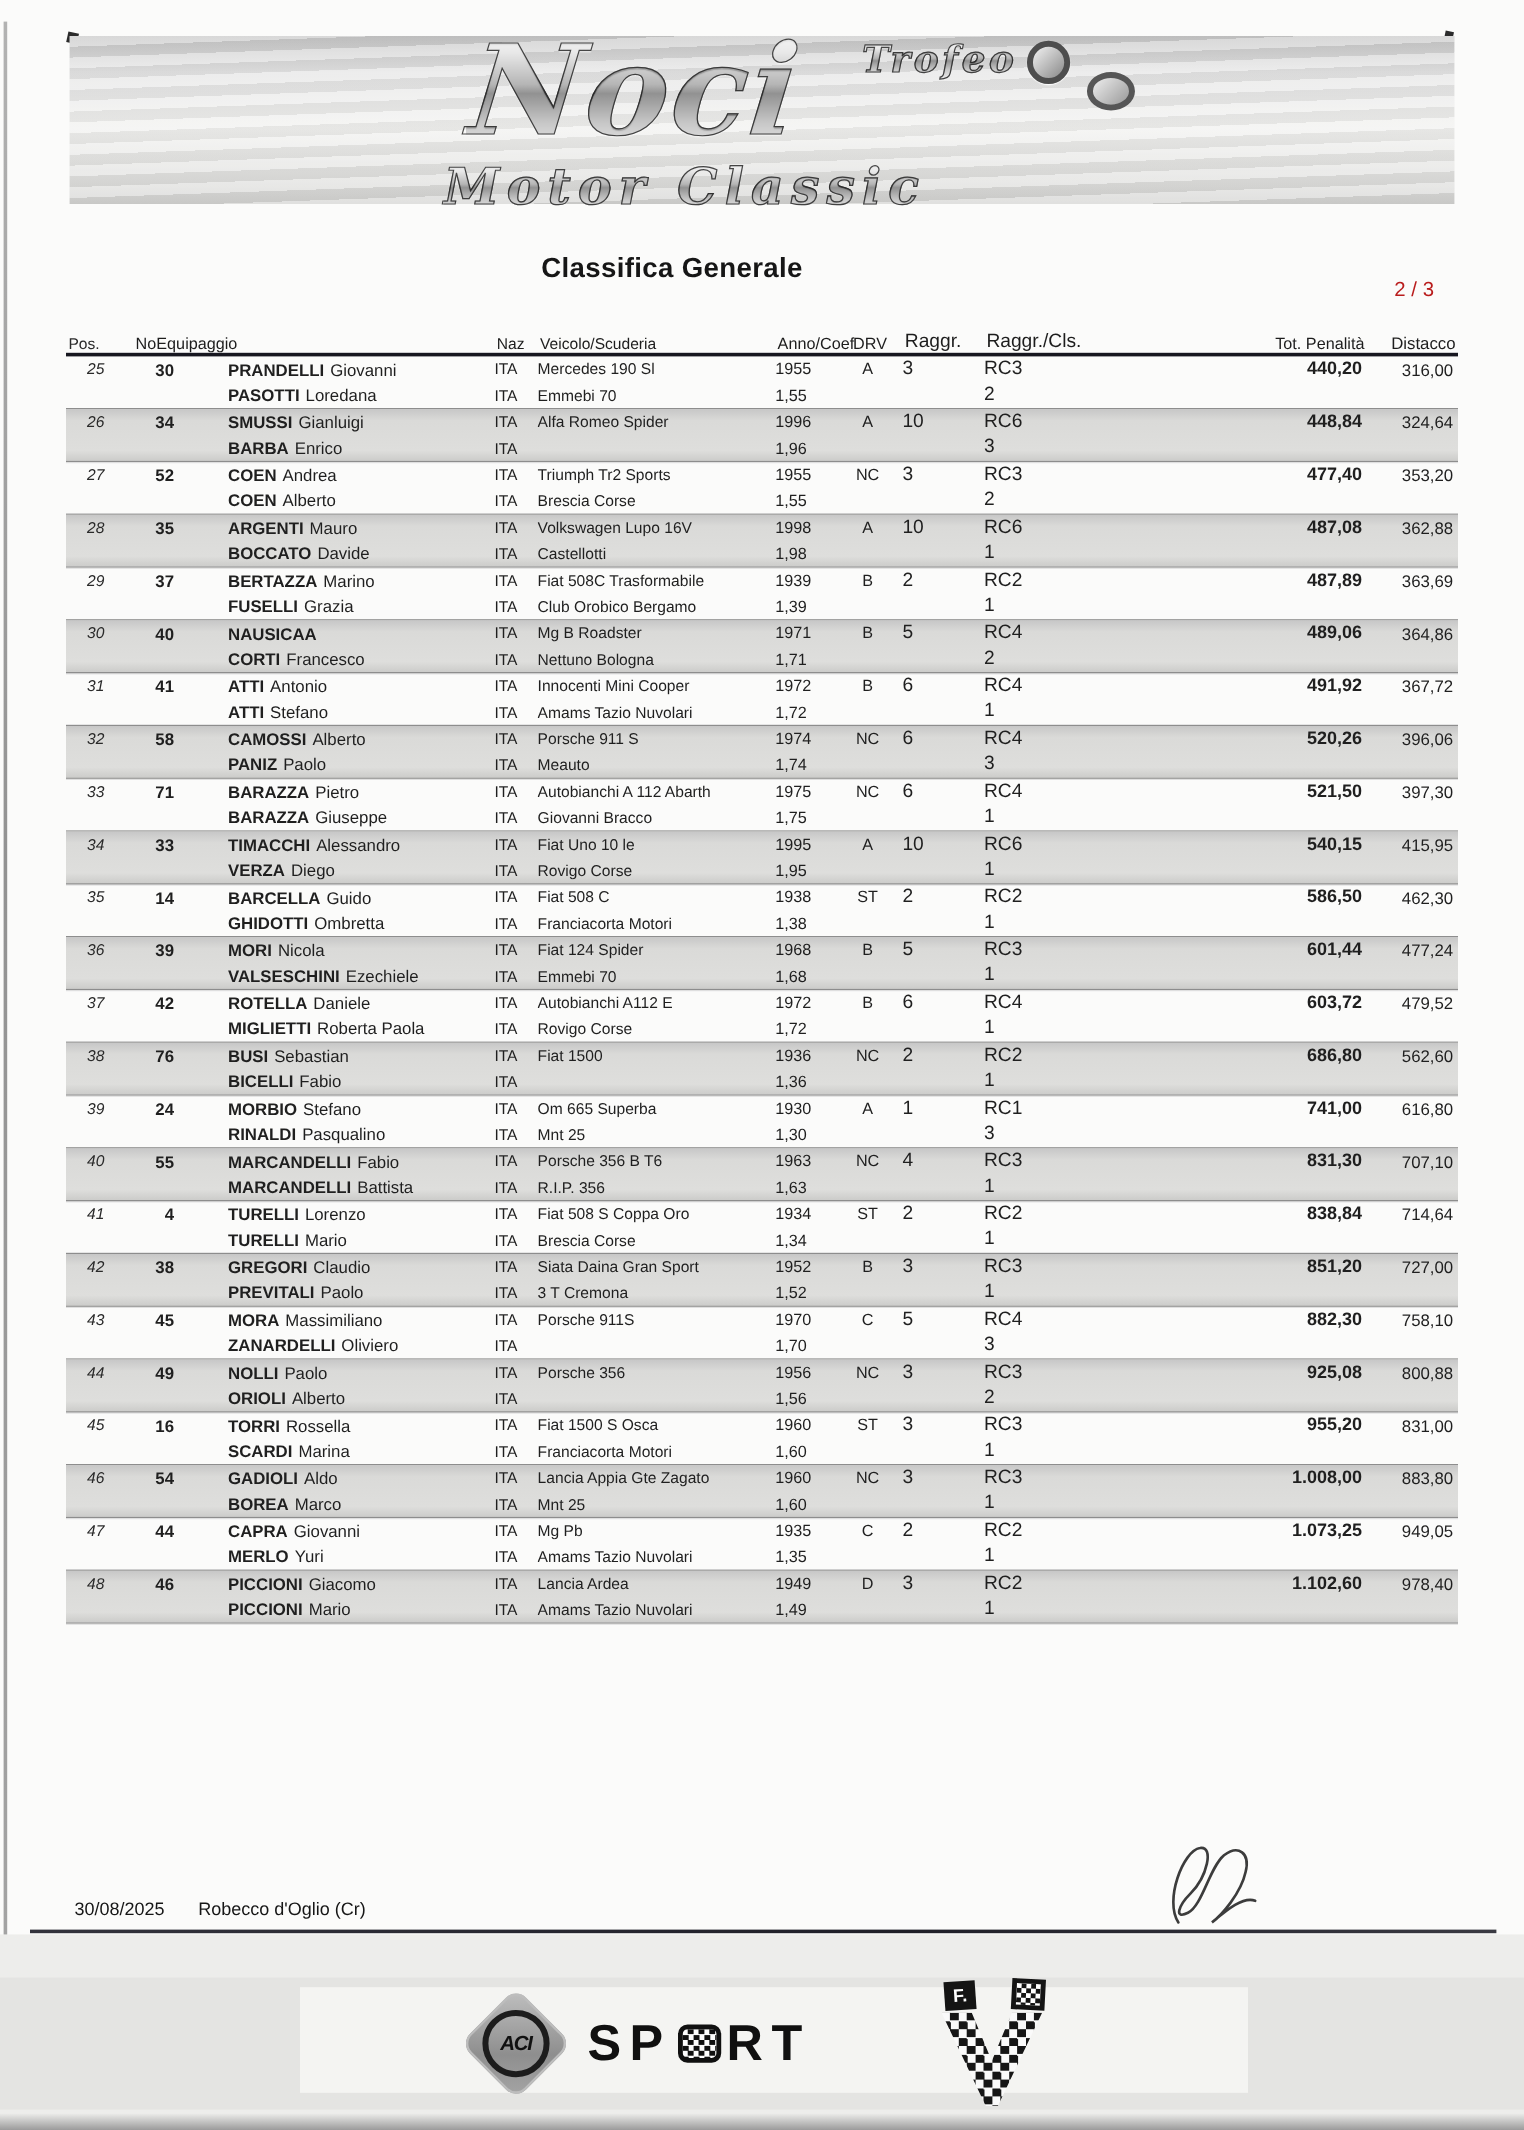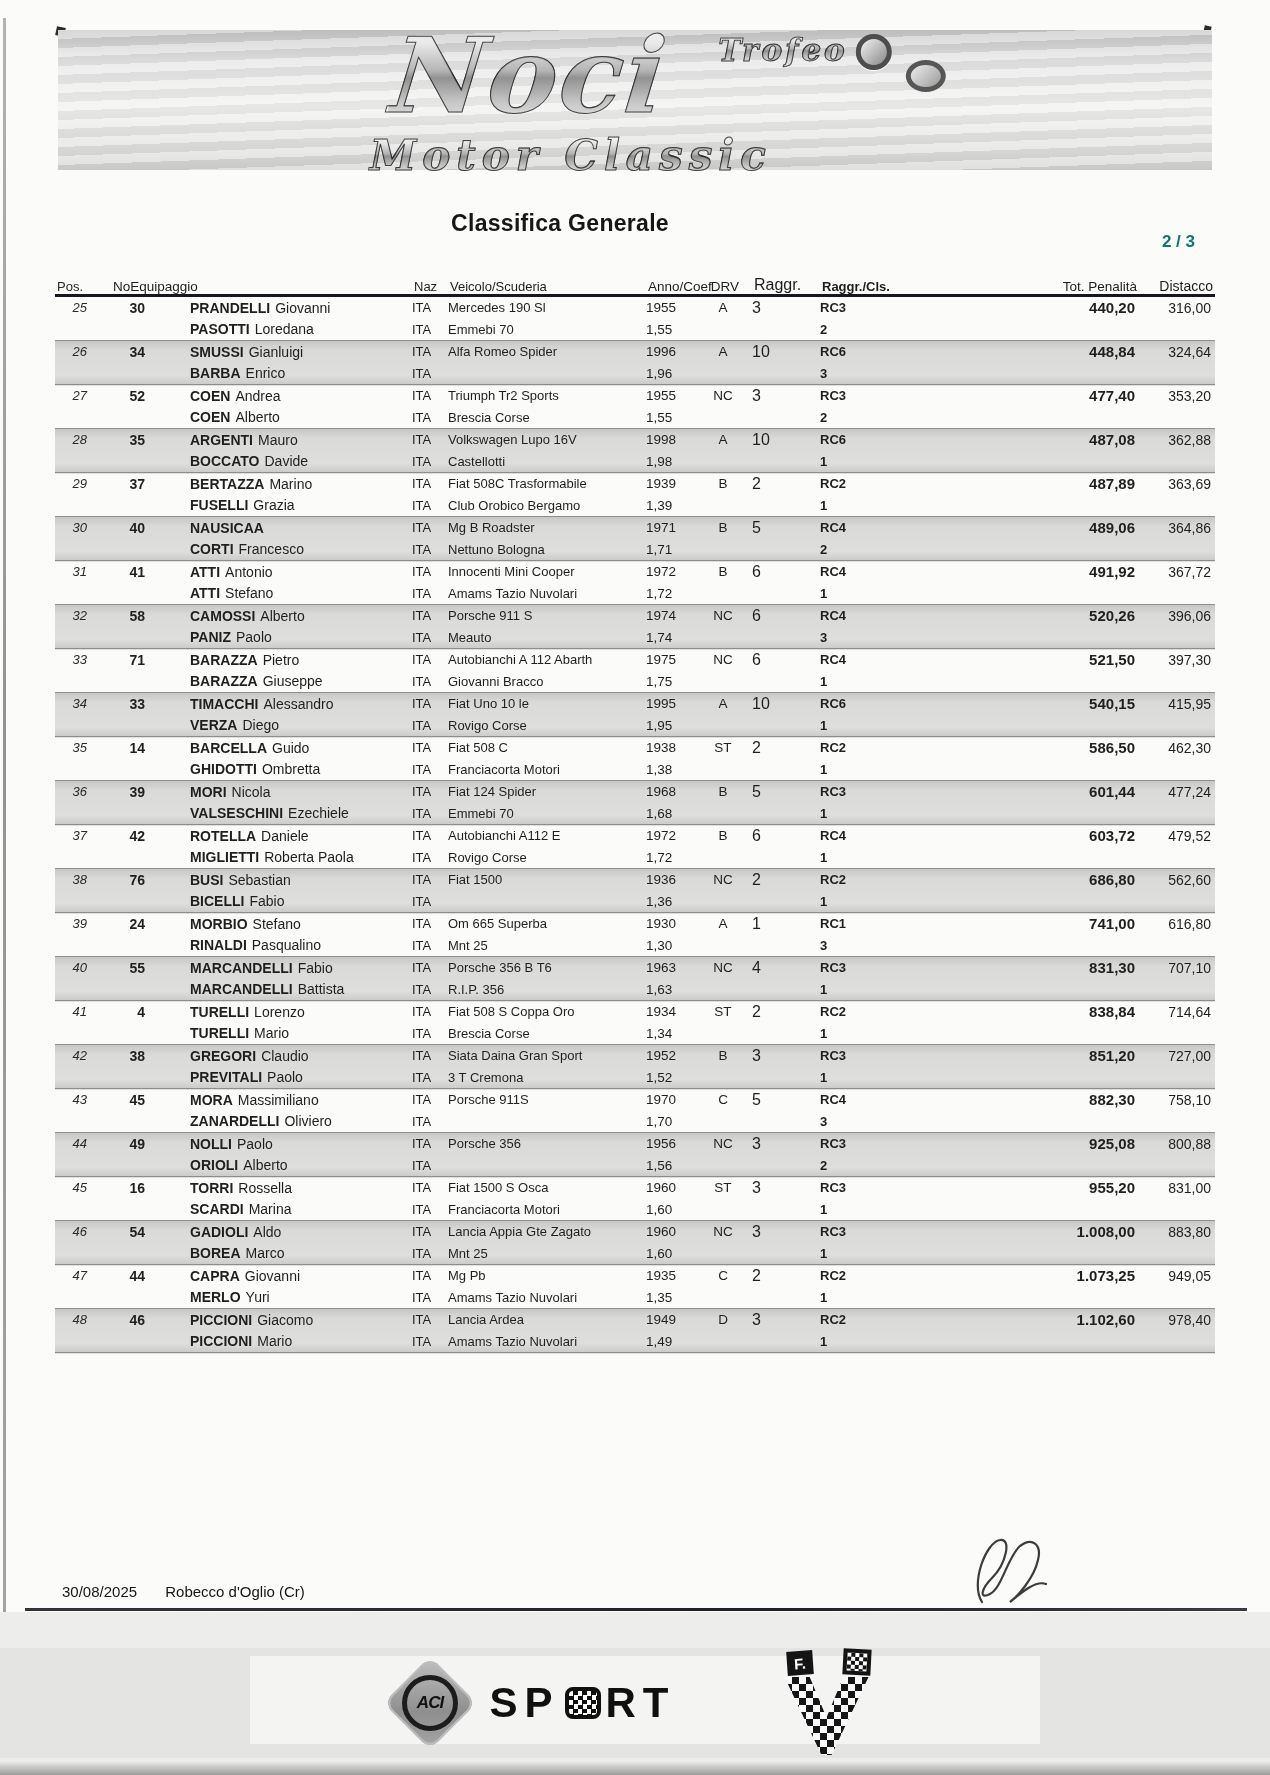--- a/index.html
+++ b/index.html
@@ -40,21 +40,21 @@
   .emblem .trofeo { position:absolute; right:88px; top:2px; font-size:31px; letter-spacing:3px; }
   .emblem .trofeo-ring { position:absolute; right:44px; top:4px; width:26px; height:26px; border-radius:50%;
     border:5px solid #4d4d4d; background:linear-gradient(135deg,#f2f2f2,#888); box-shadow:0 1px 1px #fff; }
   .emblem .ring2 { position:absolute; right:-10px; top:30px; width:30px; height:22px; border-radius:50%;
     border:5px solid #565656; background:linear-gradient(135deg,#eee,#999); }
   .emblem .motor { position:absolute; left:74px; bottom:-10px; font-size:42px; letter-spacing:6px; }
 
   
   .title-row { position:absolute; left:55px; top:210px; width:1160px; height:34px; }
   .doc-title { margin:0; width:1010px; text-align:center; font-size:23px; font-weight:700; color:#161616; letter-spacing:.3px; }
-  .page-num { position:absolute; right:20px; top:22px; font-size:17px; font-weight:700; color:#0f766e; }
+  .page-num { position:absolute; right:20px; top:22px; font-size:17px; font-weight:400; color:#b91c1c; }
 
   
   .results-table { position:absolute; left:55px; top:272px; width:1160px; }
   .thead { display:flex; align-items:flex-end; height:22px; border-bottom:3px solid #171720;
     font-size:13.5px; color:#1d1d1d; }
   .thead .th { white-space:nowrap; }
   .line { display:flex; align-items:center; height:21.5px; }
   .entry { border-bottom:1px solid #8d8d8d; box-shadow:0 1px 0 rgba(220,220,220,.9); padding:0; }
   .entry.shaded { background:linear-gradient(180deg,#c7c7c7,#dadad8 22%,#dededc 80%,#ccccca); }
 
@@ -62,21 +62,21 @@
   .c-num   { width:58px;  text-align:right; font-weight:700; font-size:14px; flex:none; }
   .c-name  { width:261px; margin-left:6px; font-size:14px; white-space:nowrap; overflow:hidden; flex:none; }
   .c-name b { font-weight:700;padding-left:39px; }
   .c-name span { margin-left:5px; font-weight:400; }
   .c-equip { width:325px; padding-left:24px; box-sizing:border-box; flex:none; }
   .c-naz   { width:36px;  font-size:13px; flex:none; }
   .c-veh   { width:198px; font-size:13px; white-space:nowrap; overflow:hidden; flex:none; }
   .c-year  { width:56px;  font-size:13.5px; flex:none; }
   .c-drv   { width:42px;  text-align:center; font-size:13.5px; flex:none; }
   .c-raggr { width:44px;  padding-left:8px; box-sizing:border-box; font-size:16px; flex:none; }
-  .c-rc    { width:90px;  padding-left:32px; box-sizing:border-box; font-size:13px; flex:none;font-weight:bold; }
+  .c-rc    { width:90px;  padding-left:32px; box-sizing:border-box; font-size:16px; flex:none; }
   .c-tot   { width:257px; text-align:right; font-weight:700; font-size:15px; flex:none; }
   .c-gap   { width:74px;  margin-left:2px; text-align:right; font-size:14px; flex:none; }
   .thead .c-tot { font-weight:400; font-size:13.5px; }
   .thead .c-pos { font-style:normal; text-align:left; padding-left:2px; }
 
   
   .footer-zone { position:absolute; left:0; right:0; top:1612px; bottom:0; background:#ededeb; }
   .date-line { position:absolute; left:62px; top:1583px; font-size:15px; color:#161616; }
   .date-line .place { margin-left:24px; }
   .footer-rule { position:absolute; left:25px; top:1608px; width:1222px; height:3px;

